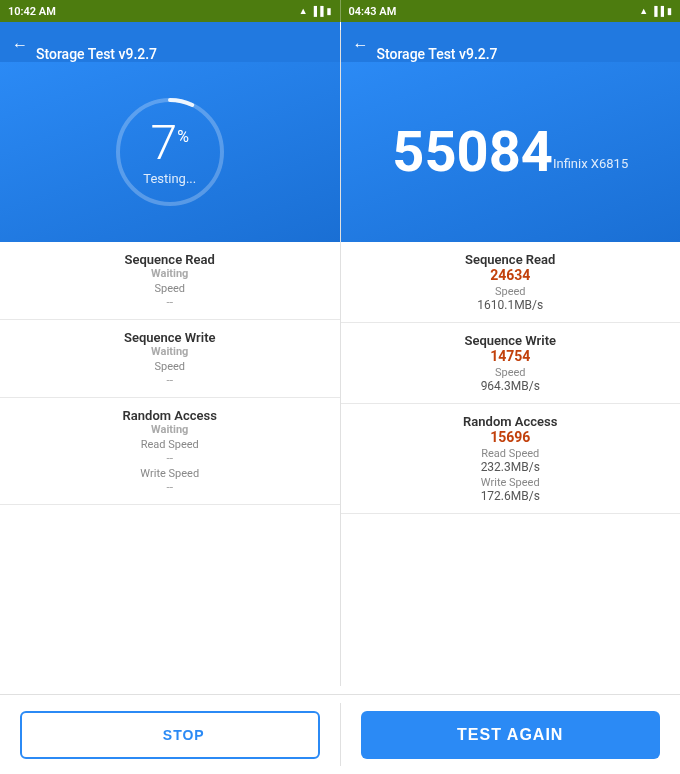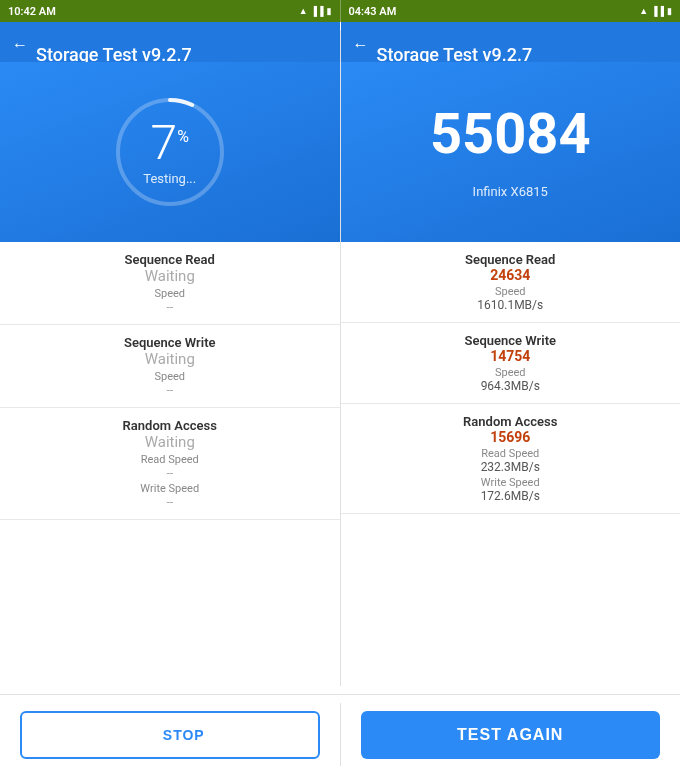--- a/index.html
+++ b/index.html
@@ -59,21 +59,21 @@
       align-items: center;
       gap: 8px;
       height: 40px;
     }
     .back-arrow {
       color: white;
       font-size: 16px;
     }
     .panel-title {
       color: white;
-      font-size: 18px;
+      font-size: 14px;
       font-weight: 500;
       margin-top: 24px;
     }
 
     
     .panel-hero {
       background: linear-gradient(160deg, #2b8af5 0%, #1a6fd4 100%);
       display: flex;
       align-items: center;
       justify-content: center;
@@ -116,21 +116,21 @@
     }
     .circle-label {
       color: rgba(255,255,255,0.85);
       font-size: 13px;
       margin-top: 4px;
     }
 
     
     .score-container {
       display: flex;
-      flex-direction: column;
+      flex-direction: row;
       align-items: center;
       justify-content: center;
     }
     .score-number {
       color: white;
       font-size: 56px;
       font-weight: 700;
       line-height: 1;
     }
     .score-device {
@@ -168,22 +168,22 @@
     .result-label {
       font-size: 13px;
       font-weight: 600;
       color: #333;
     }
     .result-label-sub {
       font-size: 11px;
       color: #888;
     }
     .result-status {
-      font-size: 15px;
-      font-weight: 400;
+      font-size: 11px;
+      font-weight: 700;
       color: #aaa;
     }
     .result-value-blue {
       font-size: 14px;
       font-weight: 700;
       color: #c2410c;
     }
     .result-value {
       font-size: 12px;
       color: #555;

